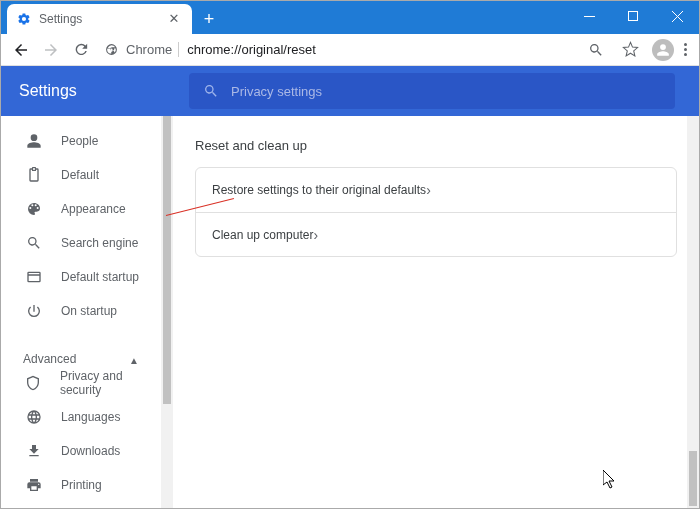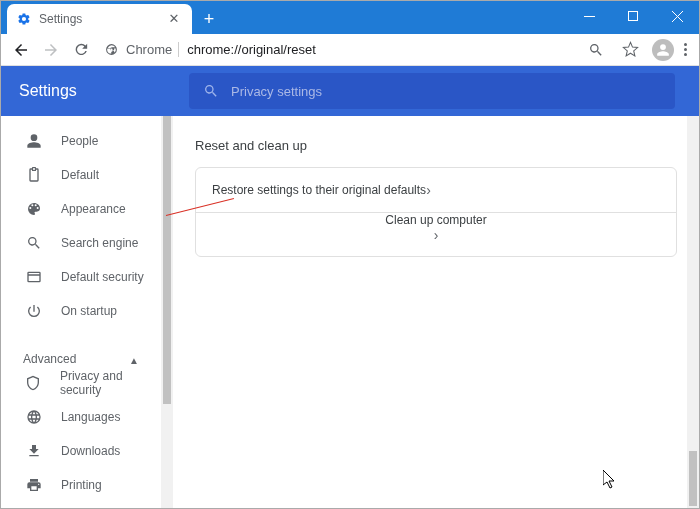--- a/index.html
+++ b/index.html
@@ -45,21 +45,21 @@
   .nav-item .nico { width:18px; height:18px; display:flex; align-items:center; justify-content:center; }
   .nav-item .nico svg { fill:#5f6368; width:16px; height:16px; }
   .section-hdr { display:flex; align-items:flex-end; height:38px; padding:0 22px; color:#5f6368; font-size:12px; justify-content:space-between; }
   
   .main { flex:1; padding:22px 22px 0 22px; position:relative; }
   .main-scrolltrack { position:absolute; right:0; top:0; bottom:0; width:12px; background:#f1f1f1; }
   .main-scrollthumb { position:absolute; right:2px; bottom:2px; width:8px; height:55px; background:#c1c1c1; }
   .section-title { font-size:13px; color:#3c4043; margin-bottom:14px; font-weight:500; }
   .card { border:1px solid #e0e0e0; border-radius:6px; }
   .card-row { height:44px; padding:0 16px; display:flex; align-items:center; font-size:12px; color:#3c4043; }
-  .card-row + .card-row { border-top:1px solid #e0e0e0;flex-direction:column; }
+  .card-row + .card-row { border-top:1px solid #e0e0e0; }
   .chev { color:#5f6368; font-size:14px; }
   
   .annot-line { position:absolute; left:-30px; top:47px; width:70px; height:1px; border-top:1px solid #d93025; transform:rotate(-14deg); transform-origin:left center; }
   
   .cursor { position:absolute; right:82px; bottom:18px; }
 </style>
 </head>
 <body>
 
 <div class="titlebar">
@@ -186,21 +186,21 @@
             </svg>
           </span>
         <span>Search engine</span>
       </div>
       <div class="nav-item">
         <span class="nico">
             <svg viewBox="0 0 24 24">
               <path d="M20 4H4a2 2 0 0 0-2 2v12a2 2 0 0 0 2 2h16a2 2 0 0 0 2-2V6a2 2 0 0 0-2-2M4 8V6h16v2zM4 18V10h16v8z"></path>
             </svg>
           </span>
-        <span>Default security</span>
+        <span>Default startup</span>
       </div>
       <div class="nav-item">
         <span class="nico">
             <svg viewBox="0 0 24 24">
               <path d="M13 3h-2v10h2zm4.83 2.17-1.42 1.42A7 7 0 1 1 7.59 6.59L6.17 5.17a9 9 0 1 0 11.66 0"></path>
             </svg>
           </span>
         <span>On startup</span>
       </div>
       <div class="section-hdr">

